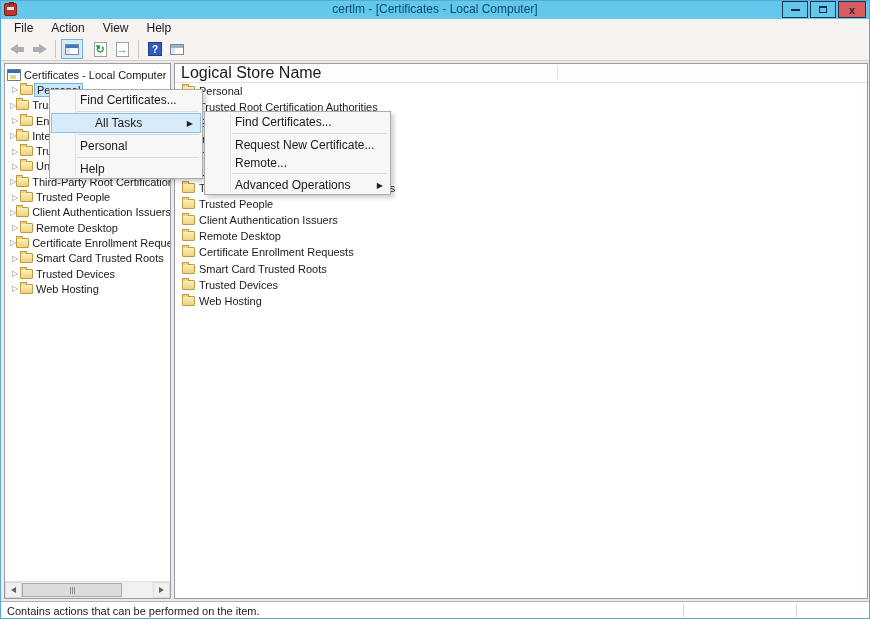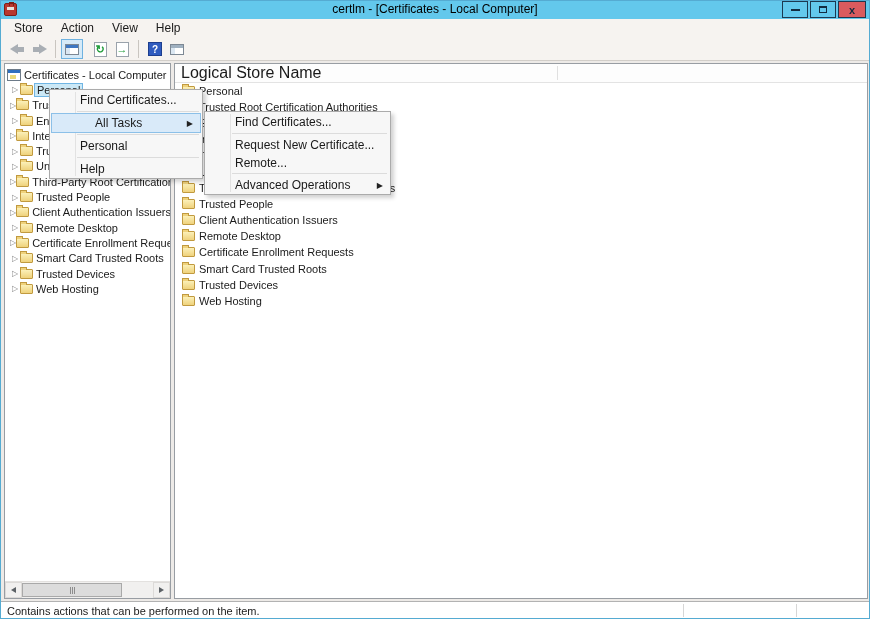--- a/index.html
+++ b/index.html
@@ -12,21 +12,21 @@
   
   .titlebar { position:absolute; left:0; top:0; width:100%; height:18px;
               background:#63c8ec; }
   .app-icon { position:absolute; left:3px; top:2px; width:13px; height:13px;
               background:#b8382e; border:1px solid #7e1f18; border-radius:2px; }
   .app-icon::before { content:""; position:absolute; left:2px; top:3px; right:2px; height:3px;
               background:#e8e3de; }
   .app-icon::after { content:""; position:absolute; left:4px; top:-2px; width:3px; height:3px;
               border:1px solid #7e1f18; border-bottom:none; }
   .title-text { position:absolute; left:0; right:0; top:1px; text-align:center;
-              font-size:12px; color:#000000; }
+              font-size:12px; color:#0c4a6e; }
   .win-controls { position:absolute; right:3px; top:0; height:17px; display:flex; }
   .win-btn { width:26px; height:17px; border:1px solid #1c3850; margin-left:2px;
              background:#63c8ec; position:relative; display:flex; align-items:center;
              justify-content:center; font-size:11px; font-weight:bold; color:#132c40; }
   .win-btn.close { width:28px; background:#d95b5e; }
   .glyph-min { width:9px; height:2px; background:#132c40; display:block; }
   .glyph-restore { width:8px; height:7px; border:1px solid #132c40; border-top:2px solid #132c40;
              display:block; background:transparent; }
 
   
@@ -138,21 +138,21 @@
           <span class="glyph-min"></span>
         </div>
       <div class="win-btn">
           <span class="glyph-restore"></span>
         </div>
       <div class="win-btn close">x</div>
     </div>
   </div>
 
   <div class="menubar">
-    <div class="mitem">Store</div>
+    <div class="mitem">File</div>
     <div class="mitem">Action</div>
     <div class="mitem">View</div>
     <div class="mitem">Help</div>
   </div>
 
   <div class="toolbar">
     <div class="tb-btn">
       <span class="nav-arrow left">
           <span class="head"></span>
           <span class="stem"></span>

